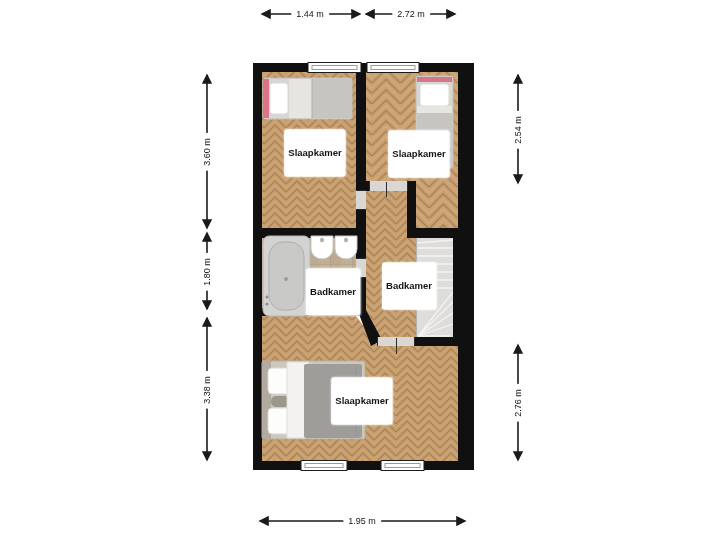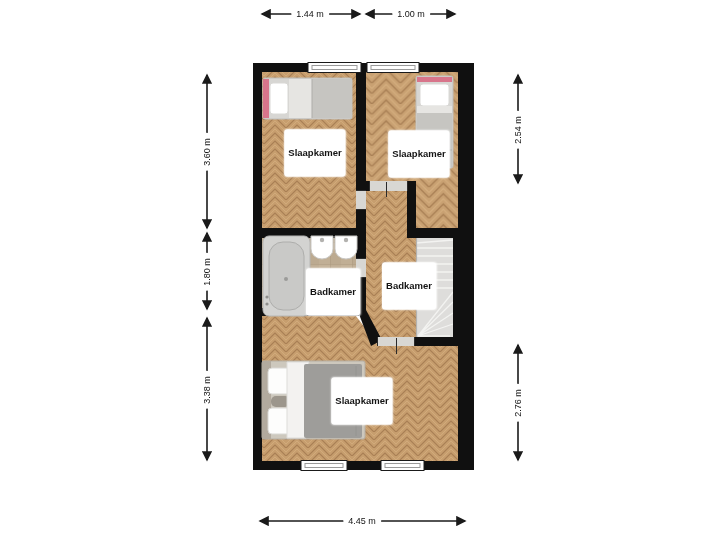--- a/index.html
+++ b/index.html
@@ -174,21 +174,21 @@
   </g>
 </svg>
 
 <div class="label room-label" style="left:315px;top:153px">Slaapkamer</div>
 <div class="label room-label" style="left:419px;top:154px">Slaapkamer</div>
 <div class="label room-label" style="left:333px;top:292px">Badkamer</div>
 <div class="label room-label" style="left:409px;top:286px">Badkamer</div>
 <div class="label room-label" style="left:362px;top:401px">Slaapkamer</div>
 
 <div class="label dim-label" style="left:310px;top:14px">1.44 m</div>
-<div class="label dim-label" style="left:411px;top:14px">1.00 m</div>
+<div class="label dim-label" style="left:411px;top:14px">2.72 m</div>
 <div class="label dim-label rot" style="left:207px;top:152px">3.60 m</div>
 <div class="label dim-label rot" style="left:207px;top:272px">1.80 m</div>
 <div class="label dim-label rot" style="left:207px;top:390px">3.38 m</div>
 <div class="label dim-label rot" style="left:518px;top:130px">2.54 m</div>
 <div class="label dim-label rot" style="left:518px;top:403px">2.76 m</div>
-<div class="label dim-label" style="left:362px;top:521px">4.45 m</div>
+<div class="label dim-label" style="left:362px;top:521px">1.95 m</div>
 
 </div>
 
 </body></html>

